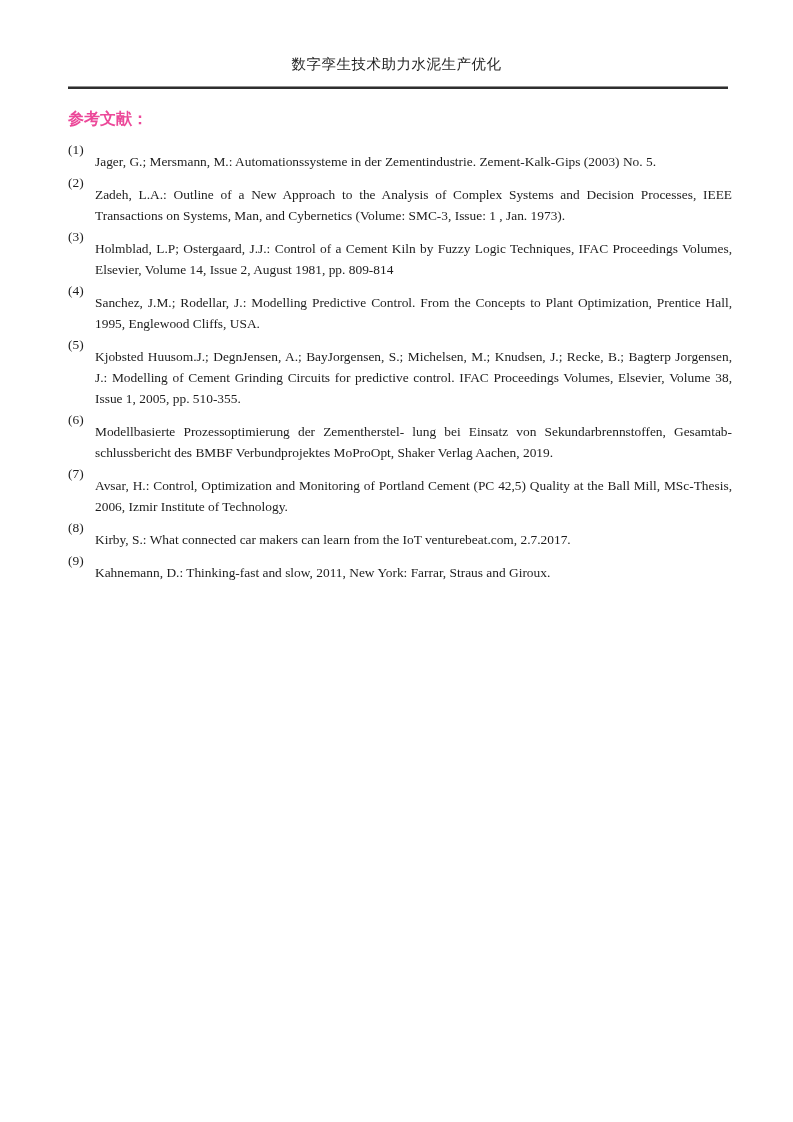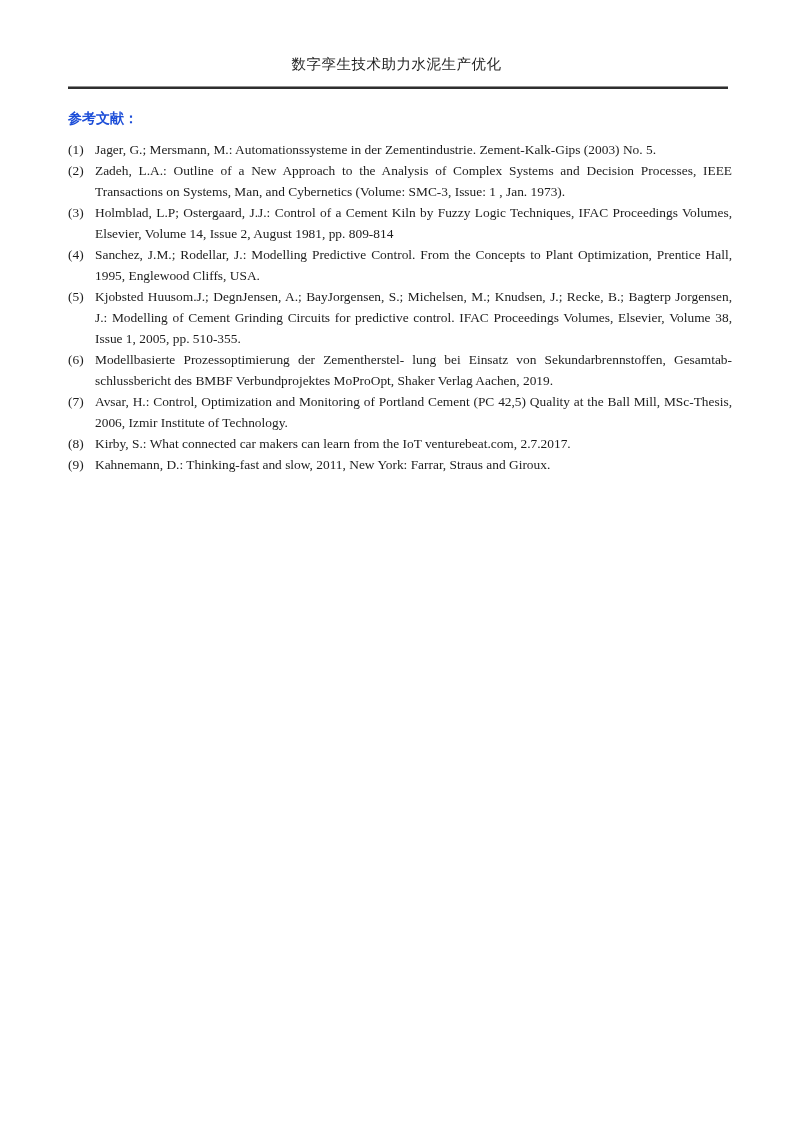--- a/index.html
+++ b/index.html
@@ -35,42 +35,43 @@
     background: #2e2e2e;
   }
   
   .refs {
     position: absolute;
     top: 108px;
     left: 68px;
     width: 664px;
   }
   .refs-heading {
-    font-size: 14px;
+    font-size: 16px;
     font-weight: bold;
     line-height: 22px;
-    color: #1d4ed8;
+    color: #ec4899;
     font-family: "Liberation Serif", serif;
   }
   .ref-list {
     list-style: none;
     margin-top: 9px;
   }
   .ref-item {
     display: flex;
     font-size: 13.4px;
     line-height: 21px;
   }
   .ref-num {
     flex: 0 0 27px;
     white-space: nowrap;
   }
   .ref-text {
     flex: 1 1 auto;
     text-align: justify;
+    margin-top: 12px;
   }
   
   .footer-rule {
     position: absolute;
     top: 1049px;
     left: 67px;
     width: 651px;
     height: 8px;
   }
   .footer-row {

